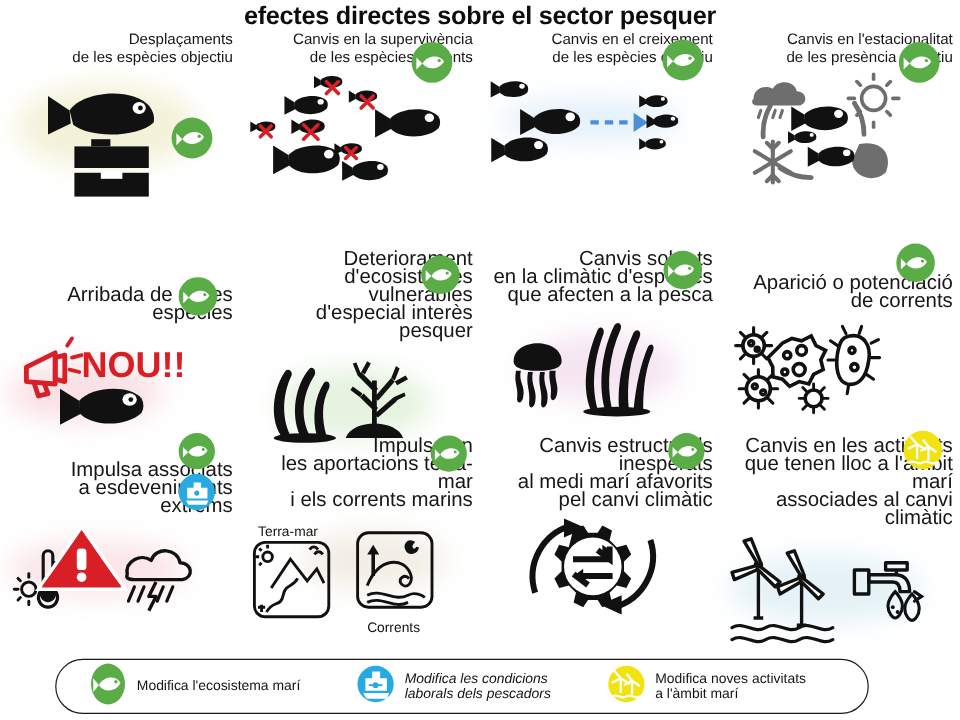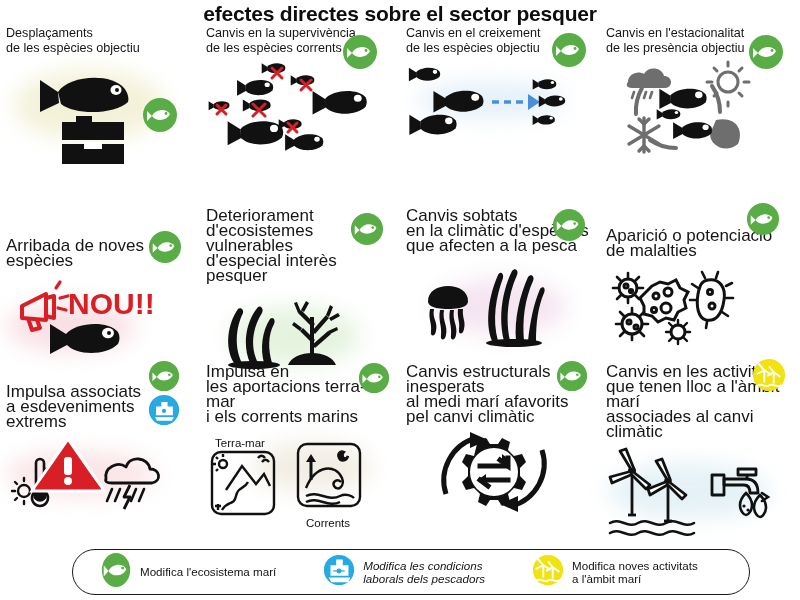--- a/index.html
+++ b/index.html
@@ -23,21 +23,21 @@
 
   .grid {
     display: grid;
     grid-template-columns: repeat(4, 200px);
     grid-template-rows: 170px 160px 170px;
     width: 800px;
   }
 
   .cell { position: relative; padding: 0 6px; }
   .cell-label {
-    text-align: left;
+    text-align: right;
     font-size: 12.6px;
     line-height: 15px;
     color: #161616;
     white-space: pre-line;
   }
   .row2 .cell-label, .row3 .cell-label { font-size: 17px; }
 
   .art {
     position: relative;
     height: 104px;
@@ -48,21 +48,21 @@
   
   .wash { position: absolute; border-radius: 50%; filter: blur(11px); opacity: .55; }
 
   
   .badge { position: absolute; }
   .badge svg { display: block; }
 
   
   .legend {
     position: absolute;
-    left: 72px; top: 549px;
+    left: 46px; top: 549px;
     width: 678px; height: 46px;
     border: 1.6px solid #1b1b1b;
     border-radius: 23px;
     display: flex;
     align-items: center;
   }
   .legend-item { display: flex; align-items: center; }
   .legend-item .lg-txt {
     font-size: 11.6px; line-height: 13.5px;
     white-space: pre-line; margin-left: 7px; color: #131313;
@@ -406,21 +406,21 @@
           <ellipse cx="18" cy="18" rx="17" ry="17" fill="#5aad46"></ellipse>
           <path d="M10 19 C14 12 24 11 28 17 C25 24 14 25 10 19 Z" fill="#fff"></path>
           <path d="M10 19 L5 14 L5 24 Z" fill="#fff"></path>
           <circle cx="24" cy="16.5" r="1.4" fill="#5aad46"></circle>
         </svg>
       </div>
     </div>
 
     <div class="cell row2" style="padding-top:32px;">
       <div class="cell-label">Aparició o potenciació
-de malalties</div>
+de corrents</div>
       <div class="art">
         <svg width="190" height="104" viewBox="0 0 190 104">
           <g fill="none" stroke="#111" stroke-width="3">
 
             <path d="M46 24 L54 20 L62 22 L70 18 L74 26 L82 30 L78 38 L80 46 L72 50 L68 58 L60 56 L52 60 L46 54 L38 52 L38 44 L34 36 L40 30 Z"></path>
             <circle cx="50" cy="34" r="3"></circle>
             <circle cx="62" cy="30" r="4"></circle>
             <circle cx="60" cy="46" r="5"></circle>
             <circle cx="48" cy="48" r="2.5"></circle>
 

